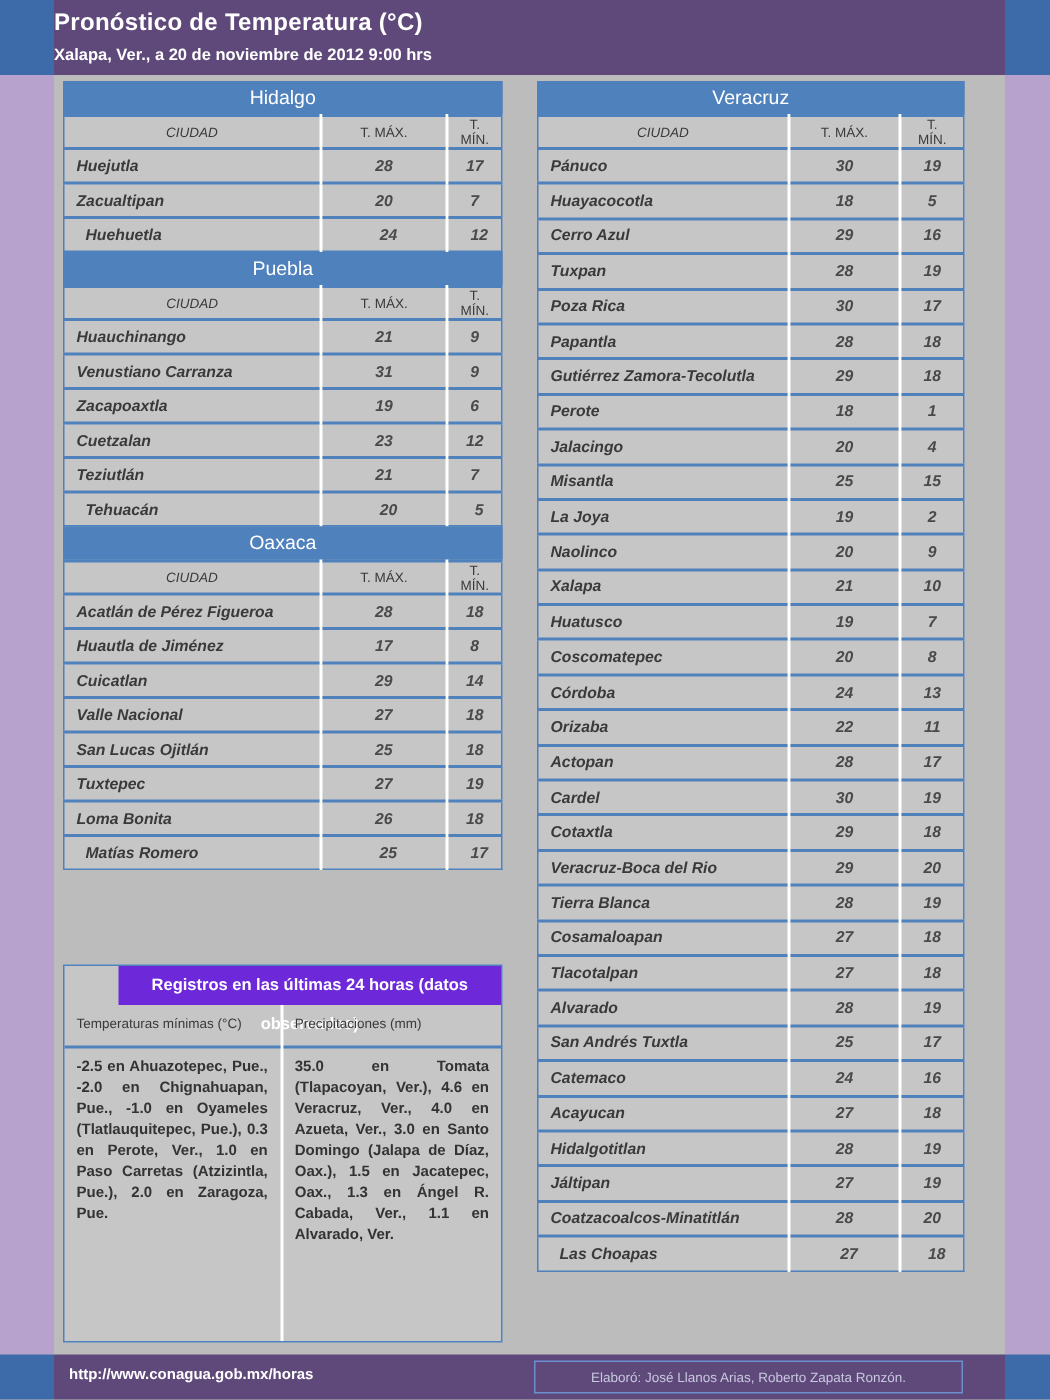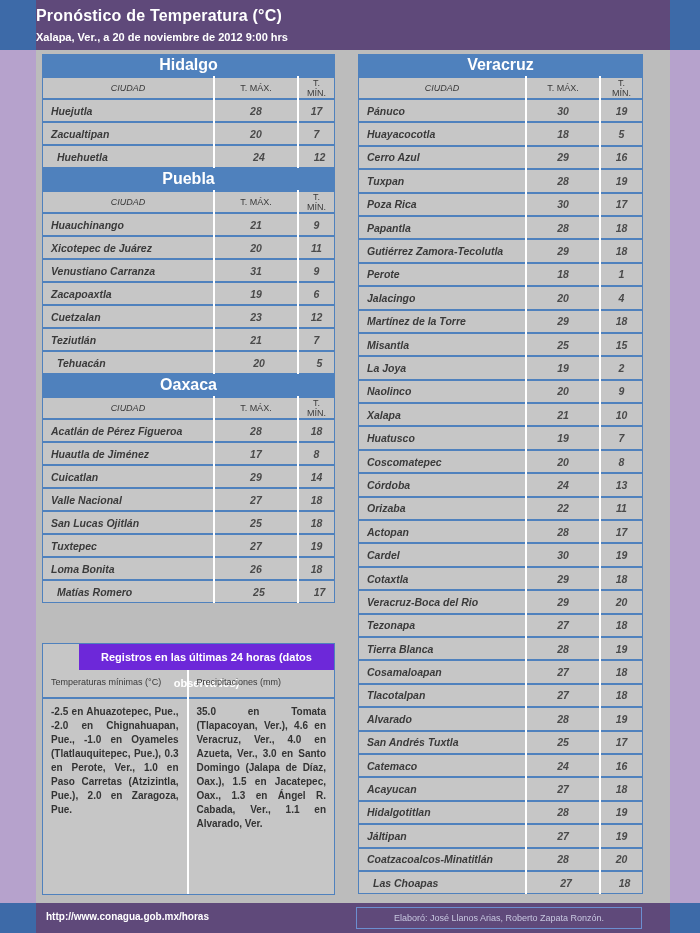--- a/index.html
+++ b/index.html
@@ -29,21 +29,21 @@
   .footer .credit {
     position: absolute; left: 320px; top: 4px; width: 284px; height: 20px;
     border: 1px solid #6c8fd0; color: #c8c8e0; font-size: 9px; text-align: center; line-height: 20px;
   }
 
   table.t { border-collapse: collapse; width: 100%; }
   .panel { position: absolute; }
   .left-panel { left: 42px; top: 54px; width: 293px; }
   .right-panel { left: 358px; top: 54px; width: 285px; }
   .state-head {
-    background: #4f81bd; color: #fff; font-weight: bold; font-size: 16px;
+    background: #4f81bd; color: #fff; font-weight: normal; font-size: 13px;
     text-align: center; height: 20px; line-height: 20px;
     border: 1px solid #4f81bd;
   }
   .t td, .t th {
     border-top: 2px solid #4f81bd; font-size: 10.5px; padding: 0 8px; height: 21px;
     background: #c6c6c6;
   }
   .t th { font-weight: normal; font-size: 9px; color: #3a3a3a; text-align: center; height: 19px; }
   .t td.city { font-weight: bold; text-align: left; color: #3a3a3a; }
   .t td.num { text-align: center; font-style: italic; font-weight: bold; color: #4a4a4a; }
@@ -125,25 +125,20 @@
         <th>T. MÍN.</th>
       </tr>
         </thead>
       <tbody class="rows">
           <tr>
             <td class="city c1">Huauchinango</td>
             <td class="num c2">21</td>
             <td class="num">9</td>
           </tr>
           <tr>
-            <td class="city c1">Xicotepec de Juárez</td>
-            <td class="num c2">20</td>
-            <td class="num">11</td>
-          </tr>
-          <tr>
             <td class="city c1">Venustiano Carranza</td>
             <td class="num c2">31</td>
             <td class="num">9</td>
           </tr>
           <tr>
             <td class="city c1">Zacapoaxtla</td>
             <td class="num c2">19</td>
             <td class="num">6</td>
           </tr>
           <tr>
@@ -285,25 +280,20 @@
             <td class="city c1">Perote</td>
             <td class="num c2">18</td>
             <td class="num">1</td>
           </tr>
           <tr>
             <td class="city c1">Jalacingo</td>
             <td class="num c2">20</td>
             <td class="num">4</td>
           </tr>
           <tr>
-            <td class="city c1">Martínez de la Torre</td>
-            <td class="num c2">29</td>
-            <td class="num">18</td>
-          </tr>
-          <tr>
             <td class="city c1">Misantla</td>
             <td class="num c2">25</td>
             <td class="num">15</td>
           </tr>
           <tr>
             <td class="city c1">La Joya</td>
             <td class="num c2">19</td>
             <td class="num">2</td>
           </tr>
           <tr>
@@ -348,25 +338,20 @@
           </tr>
           <tr>
             <td class="city c1">Cotaxtla</td>
             <td class="num c2">29</td>
             <td class="num">18</td>
           </tr>
           <tr>
             <td class="city c1">Veracruz-Boca del Rio</td>
             <td class="num c2">29</td>
             <td class="num">20</td>
-          </tr>
-          <tr>
-            <td class="city c1">Tezonapa</td>
-            <td class="num c2">27</td>
-            <td class="num">18</td>
           </tr>
           <tr>
             <td class="city c1">Tierra Blanca</td>
             <td class="num c2">28</td>
             <td class="num">19</td>
           </tr>
           <tr>
             <td class="city c1">Cosamaloapan</td>
             <td class="num c2">27</td>
             <td class="num">18</td>

